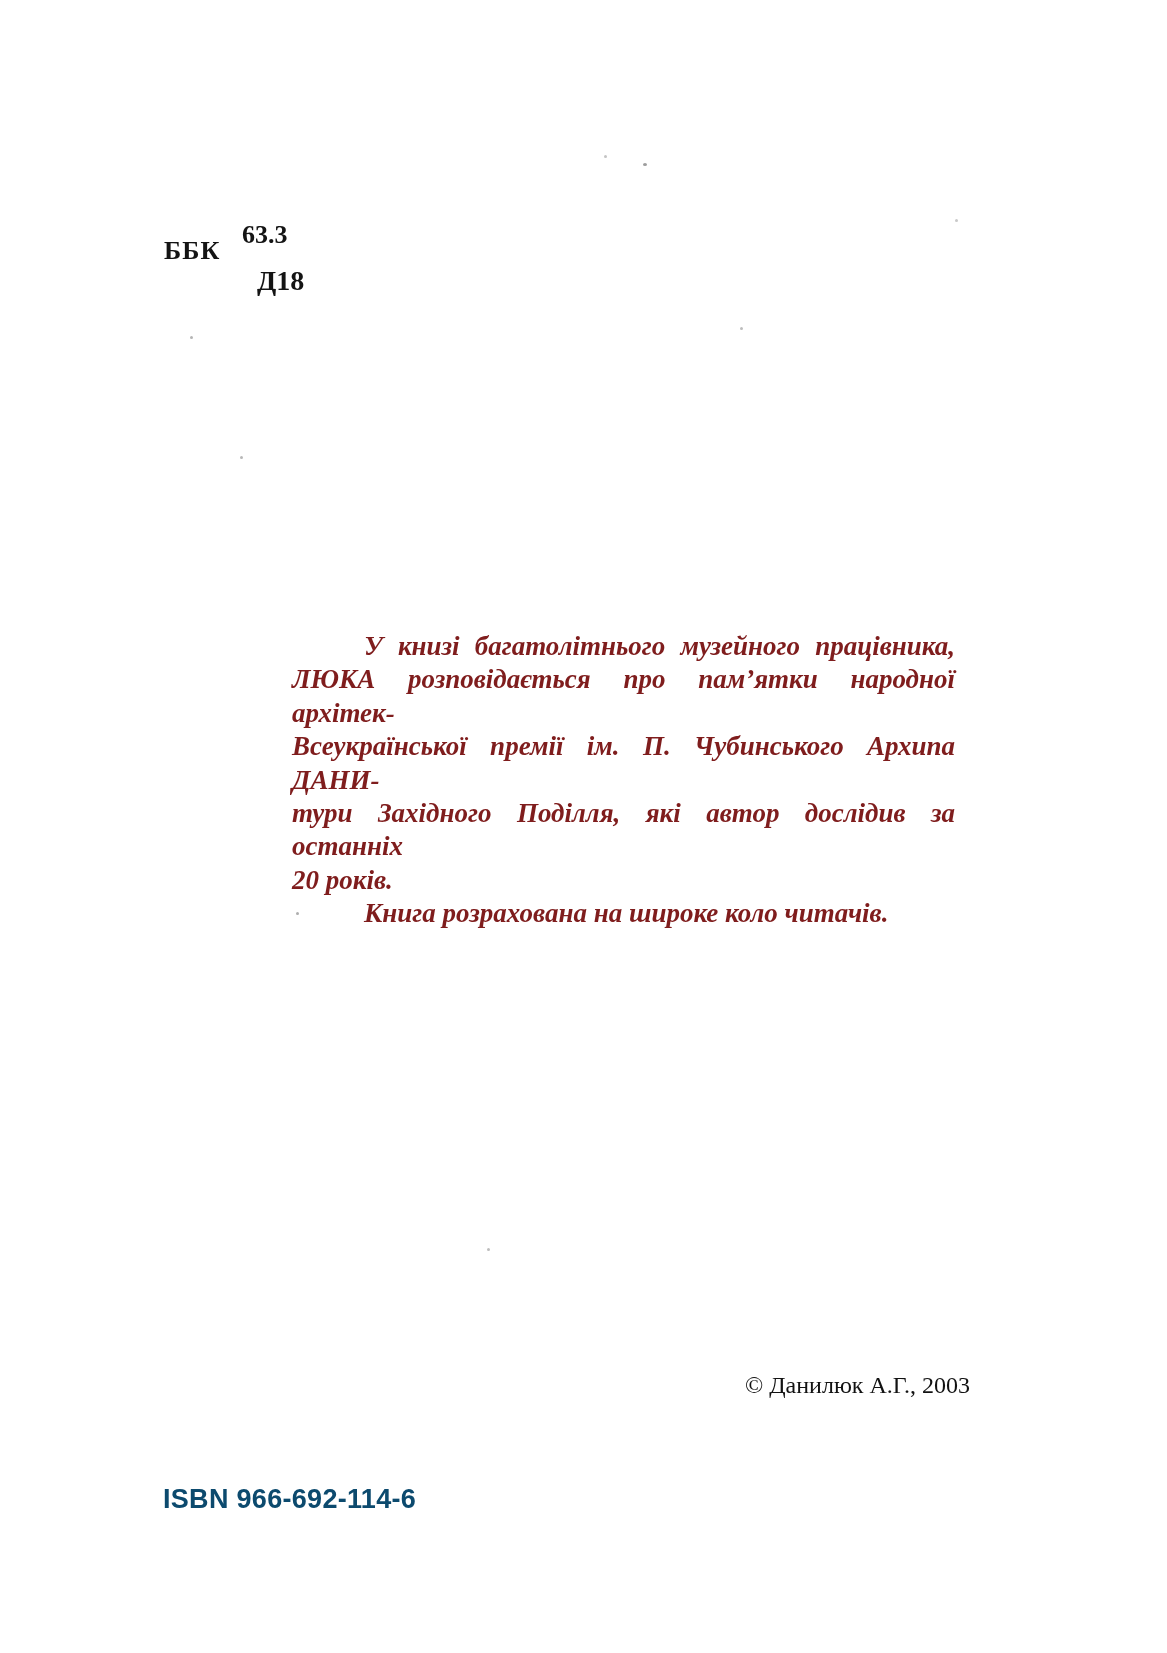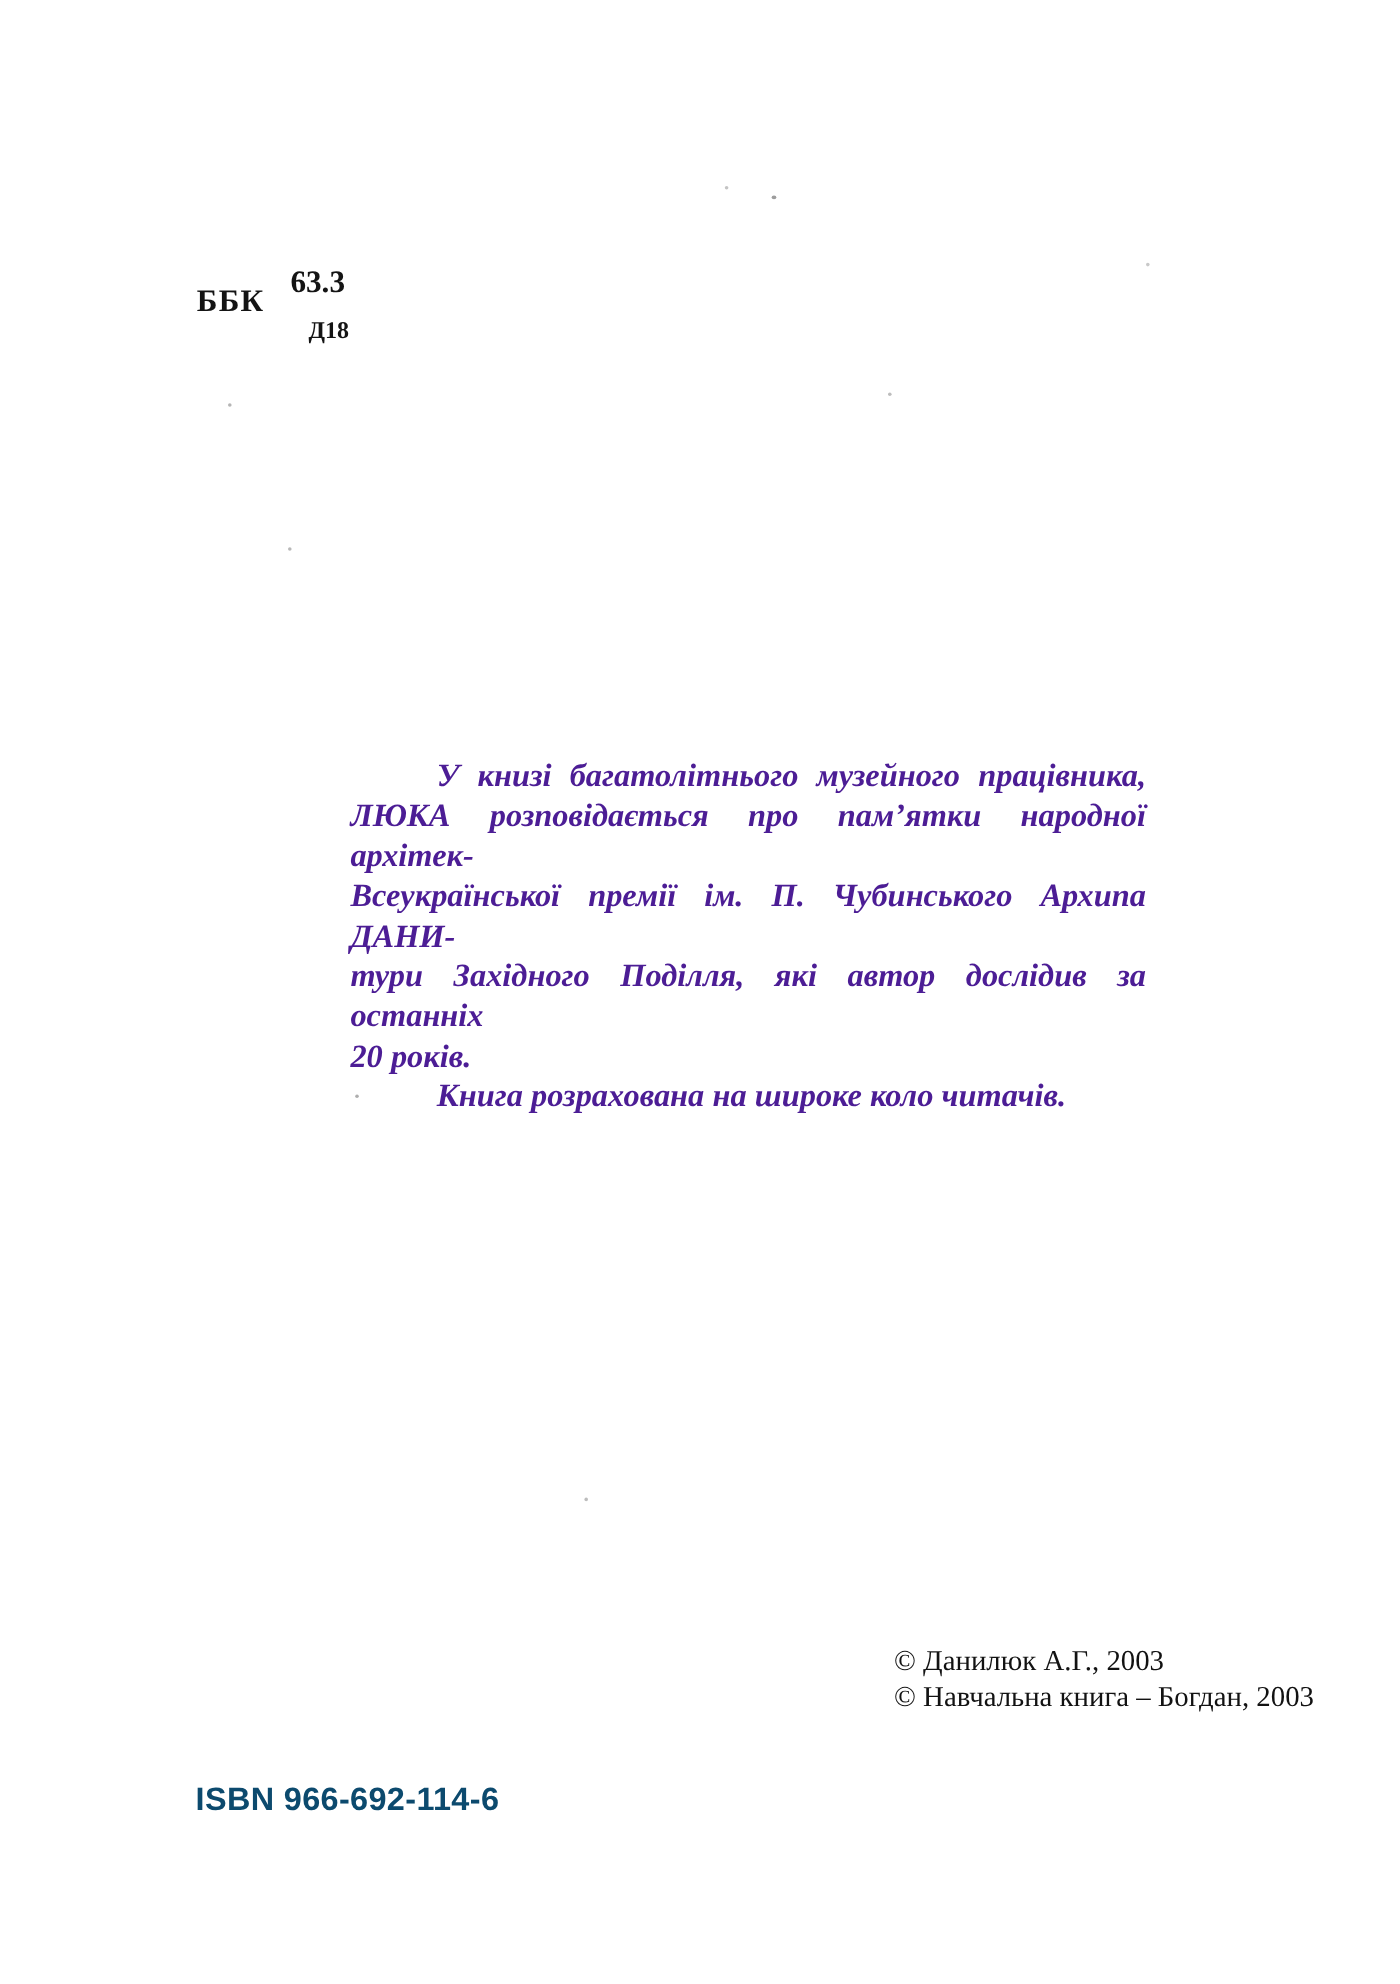--- a/index.html
+++ b/index.html
@@ -30,35 +30,35 @@
     position: absolute;
     left: 242px;
     top: 220px;
     font-size: 26px;
     font-weight: bold;
   }
   .bbk-mark {
     position: absolute;
     left: 257px;
     top: 265px;
-    font-size: 20px;
+    font-size: 28px;
     font-weight: bold;
   }
 
   
   .annotation {
     position: absolute;
     left: 292px;
     top: 630px;
     width: 663px;
     font-style: italic;
     font-weight: bold;
     font-size: 27px;
     line-height: 33.4px;
-    color: #4c1d95;
+    color: #7f1d1d;
   }
   .ann-line {
     white-space: normal;
   }
   .ann-line.just {
     text-align: justify;
     text-align-last: justify;
   }
   .ann-line.indent {
     text-indent: 72px;
@@ -107,21 +107,20 @@
     <div class="ann-line just">Всеукраїнської премії ім. П. Чубинського Архипа ДАНИ-</div>
     <div class="ann-line just">тури Західного Поділля, які автор дослідив за останніх</div>
     <div class="ann-line">20 років.</div>
     <div class="ann-line indent">Книга розрахована на широке коло читачів.</div>
   </div>
 
   <div class="isbn">ISBN 966-692-114-6</div>
 
   <div class="copyright">
     <div>© Данилюк А.Г., 2003</div>
-    <div>© Навчальна книга – Богдан, 2003</div>
   </div>
 
   <div class="speck" style="left:643px;top:163px;width:4px;height:3px;background:#9d9d9d;"></div>
   <div class="speck" style="left:604px;top:155px;width:3px;height:3px;background:#c4c4c4;"></div>
   <div class="speck" style="left:955px;top:219px;width:3px;height:3px;background:#c9c9c9;"></div>
   <div class="speck" style="left:190px;top:336px;width:3px;height:3px;background:#b5b5b5;"></div>
   <div class="speck" style="left:740px;top:327px;width:3px;height:3px;background:#bdbdbd;"></div>
   <div class="speck" style="left:240px;top:456px;width:3px;height:3px;background:#b8b8b8;"></div>
   <div class="speck" style="left:296px;top:912px;width:3px;height:3px;background:#aeaeae;"></div>
   <div class="speck" style="left:487px;top:1248px;width:3px;height:3px;background:#bdbdbd;"></div>

